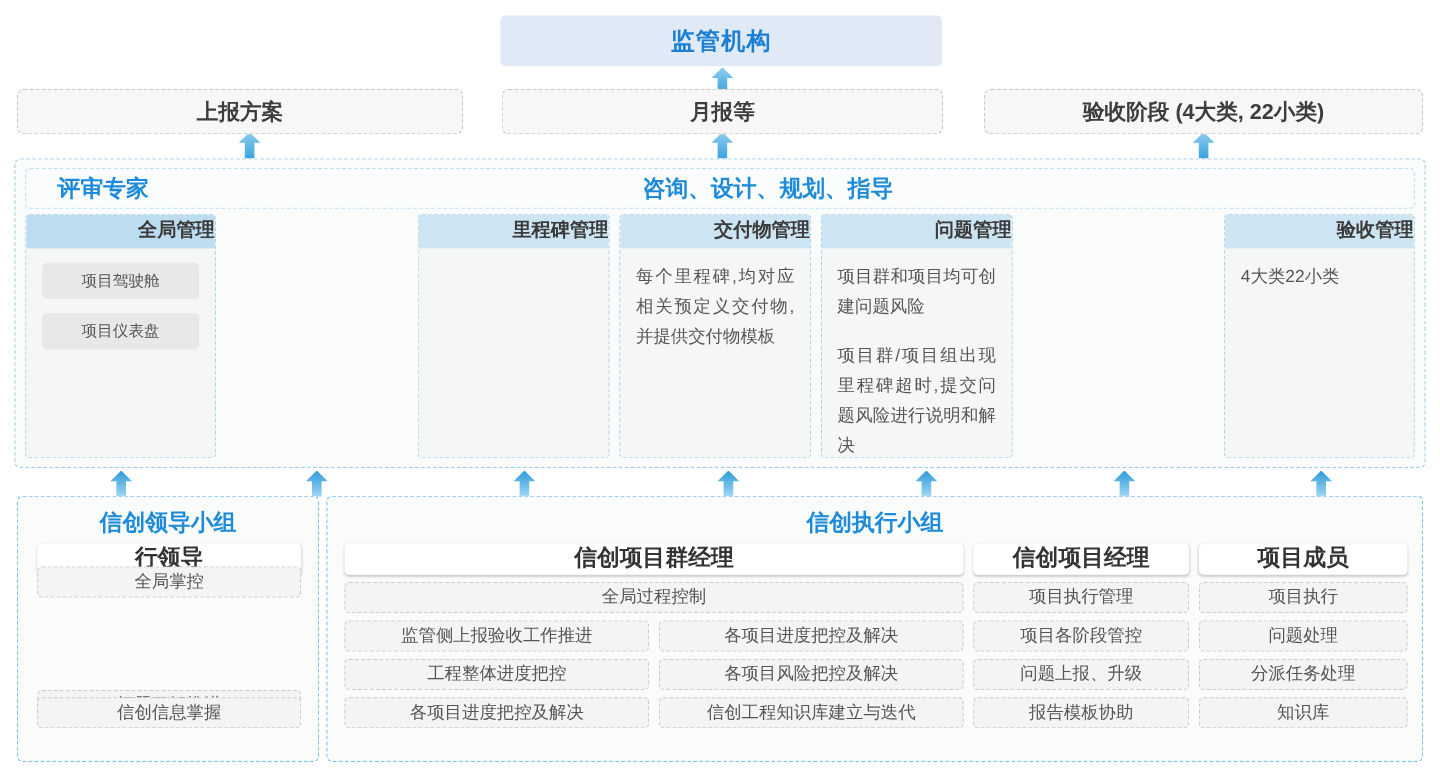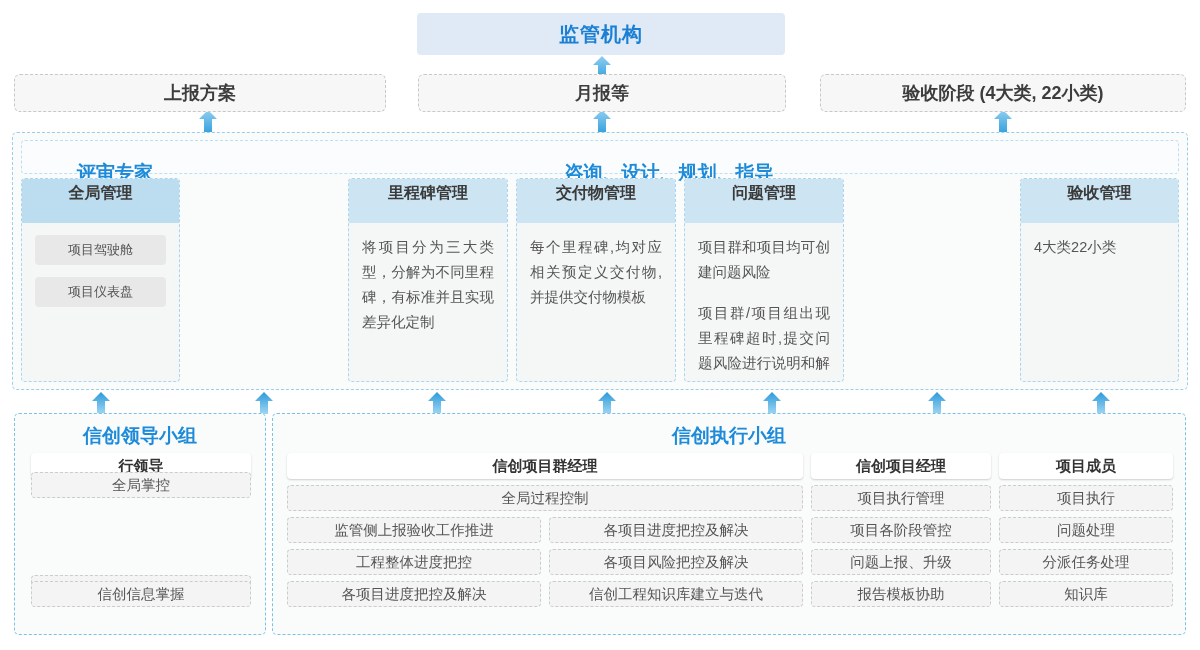--- a/index.html
+++ b/index.html
@@ -45,34 +45,34 @@
   
   #middle-panel {
     position: absolute; left: 12px; top: 132px; width: 1176px; height: 258px;
     border: 1px dashed #9ecdeb; border-radius: 5px; background: #fafbfb;
   }
   #middle-roles {
     position: absolute; left: 21px; top: 140px; width: 1158px; height: 34px;
     border: 1px dashed #bddff4; border-radius: 4px; background: #fbfcfd;
   }
   .role-label {
-    position: absolute; top: 15px; height: 34px; line-height: 34px;
-    color: #1d8bd9; font-size: 19px; font-weight: bold; margin-left: 29px;
+    position: absolute; top: 0; height: 34px; line-height: 34px;
+    color: #1d8bd9; font-size: 19px; font-weight: bold;
   }
   #role-left  { left: 26px; }
   #role-right { left: 0; width: 100%; text-align: center; padding-left: 80px; }
 
   
   .cap-col {
     position: absolute; top: 178px; height: 204px;
     border: 1px dashed #aad6f0; border-radius: 4px; background: #f5f6f6;
     overflow: hidden;
   }
   .cap-head {
-    height: 44px; line-height: 28px; text-align: center;
+    height: 28px; line-height: 28px; text-align: right;
     font-size: 16px; font-weight: bold; color: #3a3a3a;
     background: #cde4f2;
   }
   .cap-head.alt { background: #bcdcef; }
   .cap-body { padding: 12px 13px 0 13px; }
   .cap-text {
     font-size: 14.5px; line-height: 25px; color: #555;
     text-align: justify; text-justify: inter-ideograph;
   }
   .cap-text + .cap-text { margin-top: 16px; }
@@ -92,21 +92,21 @@
     border: 1px dashed #7cc1e8; border-radius: 5px; background: #fafbfb;
   }
   .group-title {
     position: absolute; top: 9px; width: 100%; text-align: center;
     color: #1d8bd9; font-size: 19px; font-weight: bold;
   }
   .white-head {
     position: absolute; height: 26px; line-height: 26px; text-align: center;
     background: #ffffff; border-radius: 4px;
     box-shadow: 0 1px 2px rgba(0,0,0,0.18);
-    font-size: 15px; font-weight: bold; color: #333;
+    font-size: 19px; font-weight: bold; color: #333;
   }
   .item-pill {
     position: absolute; height: 26px; line-height: 25px; text-align: center;
     border: 1px dashed #cccccc; border-radius: 4px; background: #f4f4f4;
     font-size: 14.5px; color: #555;
   }
 </style>
 </head>
 <body>
 
@@ -156,23 +156,20 @@
     <div class="cap-head alt">全局管理</div>
     <div class="cap-body">
       <div class="cap-pill">项目驾驶舱</div>
       <div class="cap-pill">项目仪表盘</div>
     </div>
   </div>
 
 
   <div class="cap-col" style="left:348px; width:160px;">
     <div class="cap-head">里程碑管理</div>
-    <div class="cap-body">
-      <div class="cap-text">将项目分为三大类型，分解为不同里程碑，有标准并且实现差异化定制</div>
-    </div>
   </div>
 
   <div class="cap-col" style="left:516px; width:160px;">
     <div class="cap-head">交付物管理</div>
     <div class="cap-body">
       <div class="cap-text">每个里程碑,均对应相关预定义交付物,并提供交付物模板</div>
     </div>
   </div>
 
   <div class="cap-col" style="left:684px; width:160px;">

